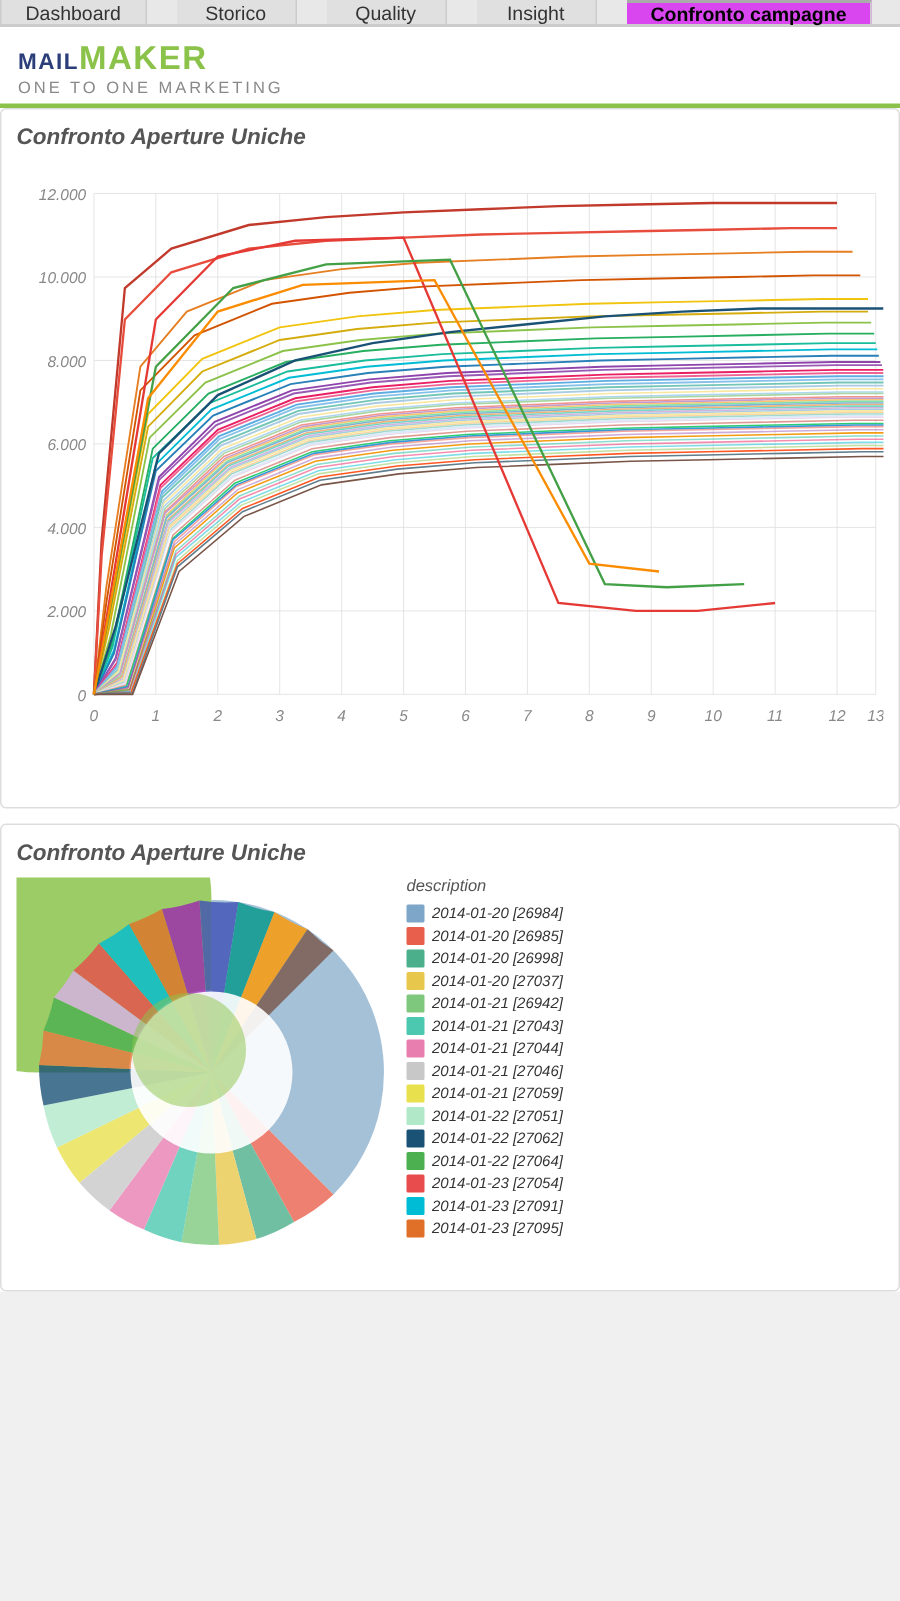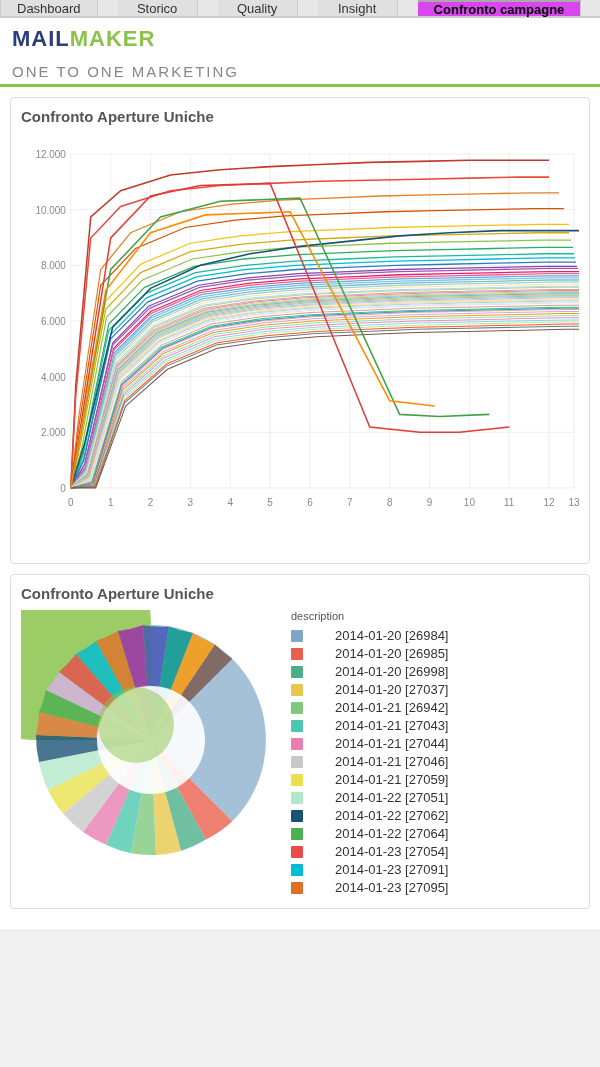--- a/index.html
+++ b/index.html
@@ -45,43 +45,43 @@
       background: #fff;
       padding: 8px 12px 4px;
       border-bottom: 3px solid #8BC34A;
     }
     .logo {
       display: flex;
       align-items: baseline;
       gap: 0;
     }
     .logo-mail {
-      font-size: 22px;
+      font-size: 15px;
       font-weight: bold;
       color: #2c3e7a;
       letter-spacing: 1px;
     }
     .logo-maker {
       font-size: 22px;
       font-weight: bold;
       color: #8BC34A;
       letter-spacing: 1px;
     }
     .logo-tagline {
-      font-size: 15px;
+      font-size: 11px;
       color: #888;
       letter-spacing: 2px;
-      margin-top: 11px;
+      margin-top: 1px;
     }
 
     
     .main-content {
       background: #fff;
       margin: 0;
-      padding: 10px;
+      font-style: italic;
     }
 
     
     .chart-section {
       background: #fff;
       border: 1px solid #ddd;
       border-radius: 4px;
       margin-bottom: 10px;
       padding: 10px;
     }
@@ -106,21 +106,21 @@
     
     .pie-section {
       background: #fff;
       border: 1px solid #ddd;
       border-radius: 4px;
       padding: 10px;
       margin-bottom: 10px;
     }
     .pie-content {
       display: flex;
-      gap: 10px;
+      gap: 0;
       align-items: flex-start;
     }
     .pie-chart-wrap {
       flex: 0 0 260px;
     }
     .legend-wrap {
       flex: 1;
       min-width: 0;
     }
     .legend-title {
@@ -134,23 +134,22 @@
       gap: 5px;
       margin-bottom: 3px;
     }
     .legend-color {
       width: 12px;
       height: 12px;
       flex-shrink: 0;
       border-radius: 1px;
     }
     .legend-label {
-      font-size: 13px;
+      font-size: 10px;
       color: #333;
-      margin-left: 27px;
     }
   </style>
 </head>
 <body>
 
 <nav class="nav-tabs">
   <div class="nav-tab">Dashboard</div>
   <div class="nav-tab">Storico</div>
   <div class="nav-tab">Quality</div>
   <div class="nav-tab">Insight</div>

